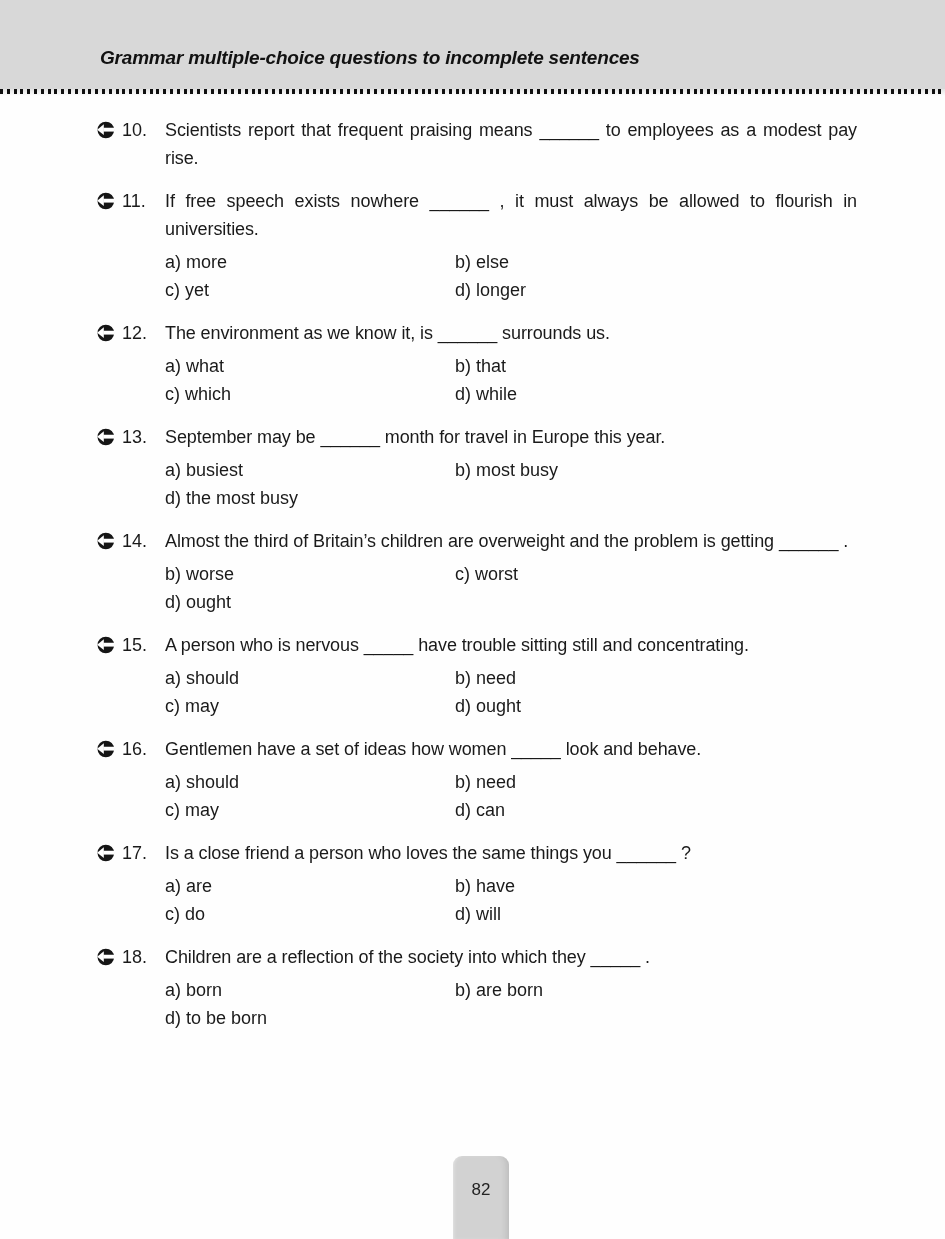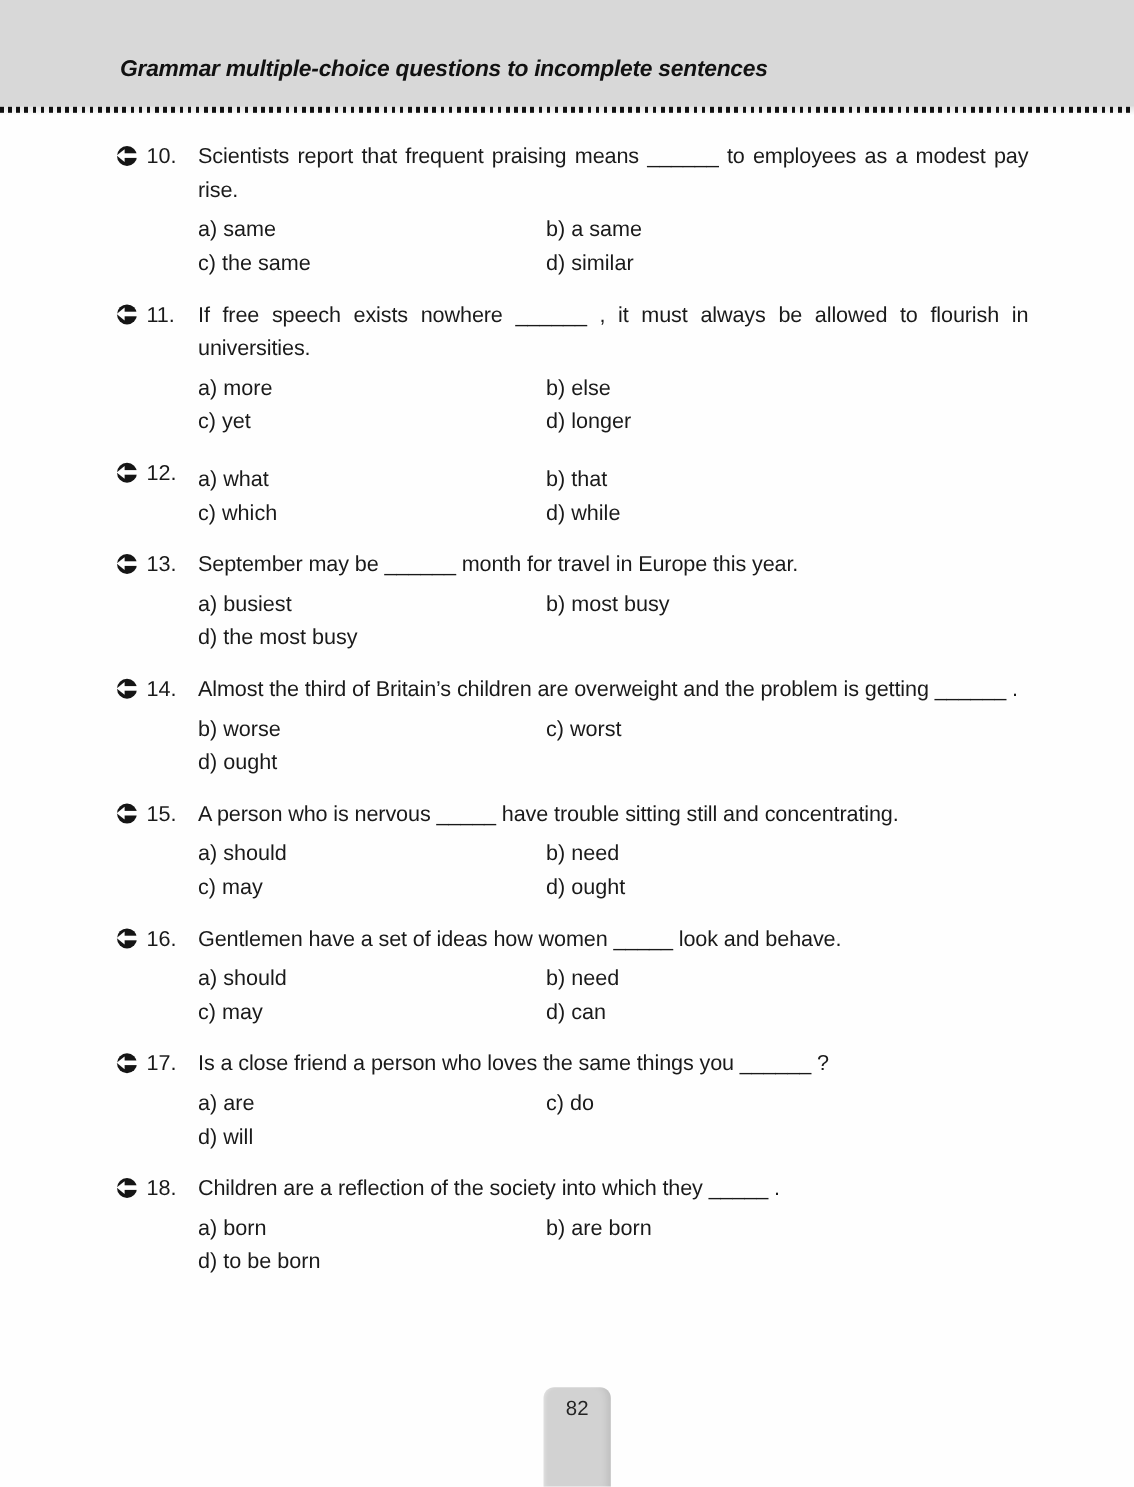--- a/index.html
+++ b/index.html
@@ -91,21 +91,21 @@
   
   .page-tab{
     position:absolute;
     left:453px;
     top:1156px;
     width:56px;
     height:83px;
     background:var(--tab);
     border-radius:9px 9px 0 0;
     text-align:center;
-    padding-top:8px;
+    padding-top:24px;
     box-shadow:inset -7px 0 7px -5px rgba(0,0,0,0.12), inset 2px 0 4px -2px rgba(255,255,255,0.6);
   }
   .page-tab span{
     font-size:17px;
     color:#232323;
   }
 </style>
 </head>
 <body>
 
@@ -120,26 +120,20 @@
     <span class="bullet">
       <svg viewBox="0 0 24 24" aria-hidden="true">
         <circle cx="13" cy="12" r="10" fill="#151515"></circle>
         <rect x="10" y="9.3" width="13.6" height="4.6" fill="#ffffff"></rect>
         <path d="M2.6 11.6 L10.6 5.2 L10.6 18.0 Z" fill="#ffffff"></path>
       </svg>
     </span>
     <span class="q-num">10.</span>
     <div class="q-body">
       <p class="q-text">Scientists report that frequent praising means ______ to employees as a modest pay rise.</p>
-      <div class="opts">
-        <span class="opt">a) same</span>
-        <span class="opt">b) a same</span>
-        <span class="opt">c) the same</span>
-        <span class="opt">d) similar</span>
-      </div>
     </div>
   </div>
 
   <div class="question">
     <span class="bullet">
       <svg viewBox="0 0 24 24" aria-hidden="true">
         <circle cx="13" cy="12" r="10" fill="#151515"></circle>
         <rect x="10" y="9.3" width="13.6" height="4.6" fill="#ffffff"></rect>
         <path d="M2.6 11.6 L10.6 5.2 L10.6 18.0 Z" fill="#ffffff"></path>
       </svg>
@@ -159,20 +153,21 @@
   <div class="question">
     <span class="bullet">
       <svg viewBox="0 0 24 24" aria-hidden="true">
         <circle cx="13" cy="12" r="10" fill="#151515"></circle>
         <rect x="10" y="9.3" width="13.6" height="4.6" fill="#ffffff"></rect>
         <path d="M2.6 11.6 L10.6 5.2 L10.6 18.0 Z" fill="#ffffff"></path>
       </svg>
     </span>
     <span class="q-num">12.</span>
     <div class="q-body">
+      <p class="q-text">The environment as we know it, is ______ surrounds us.</p>
       <div class="opts">
         <span class="opt">a) what</span>
         <span class="opt">b) that</span>
         <span class="opt">c) which</span>
         <span class="opt">d) while</span>
       </div>
     </div>
   </div>
 
   <div class="question">
@@ -259,20 +254,21 @@
         <circle cx="13" cy="12" r="10" fill="#151515"></circle>
         <rect x="10" y="9.3" width="13.6" height="4.6" fill="#ffffff"></rect>
         <path d="M2.6 11.6 L10.6 5.2 L10.6 18.0 Z" fill="#ffffff"></path>
       </svg>
     </span>
     <span class="q-num">17.</span>
     <div class="q-body">
       <p class="q-text">Is a close friend a person who loves the same things you ______ ?</p>
       <div class="opts">
         <span class="opt">a) are</span>
+        <span class="opt">b) have</span>
         <span class="opt">c) do</span>
         <span class="opt">d) will</span>
       </div>
     </div>
   </div>
 
   <div class="question">
     <span class="bullet">
       <svg viewBox="0 0 24 24" aria-hidden="true">
         <circle cx="13" cy="12" r="10" fill="#151515"></circle>

